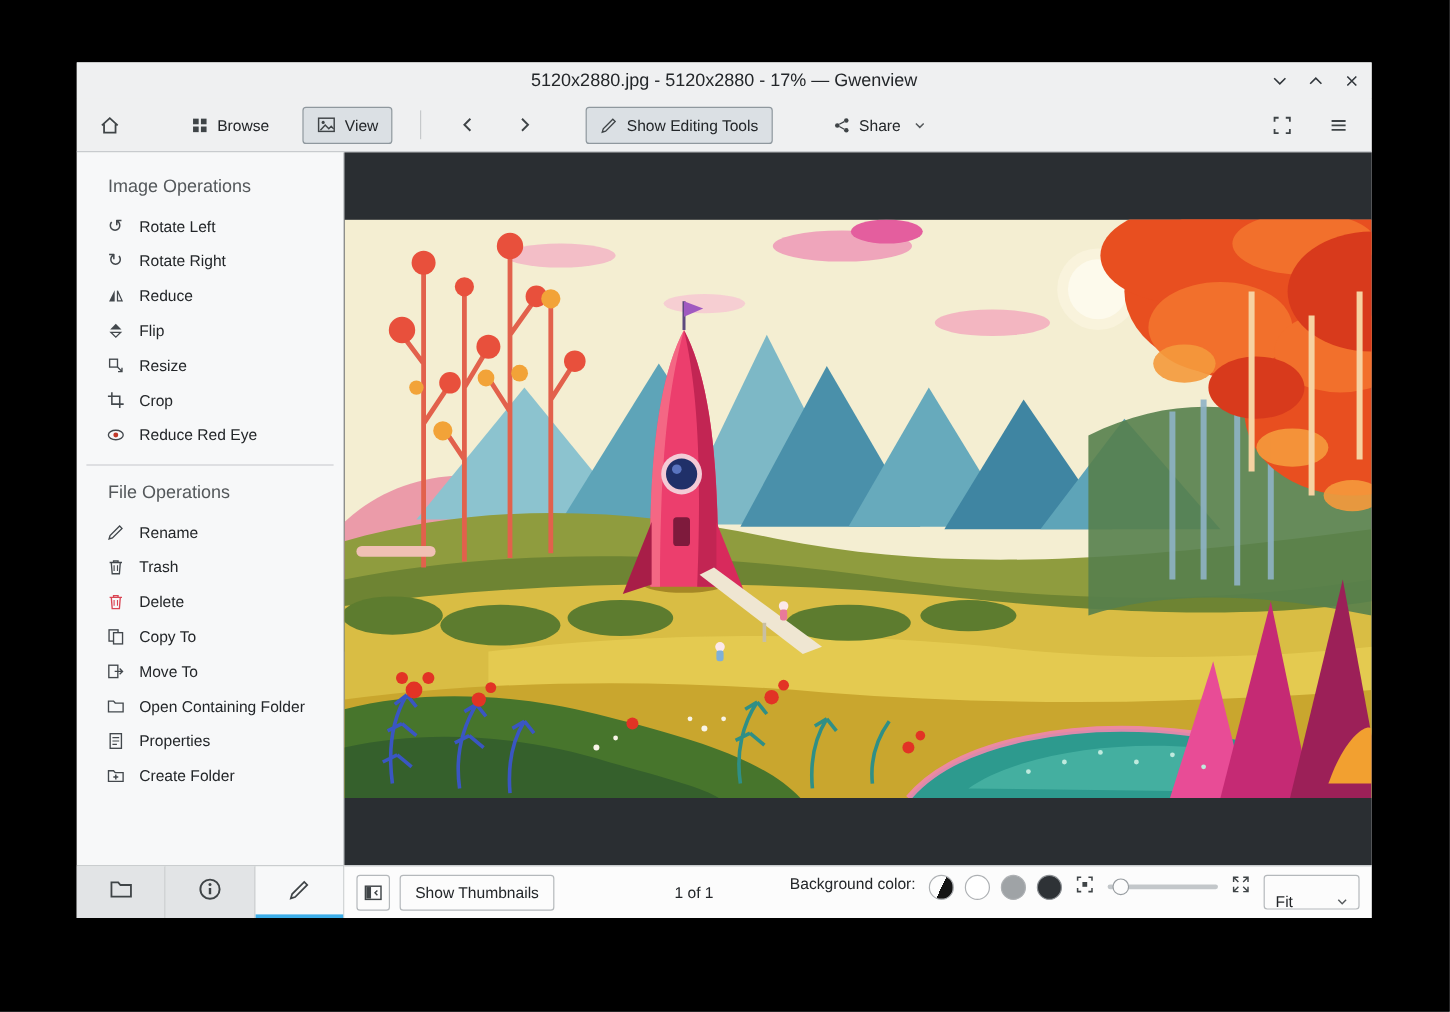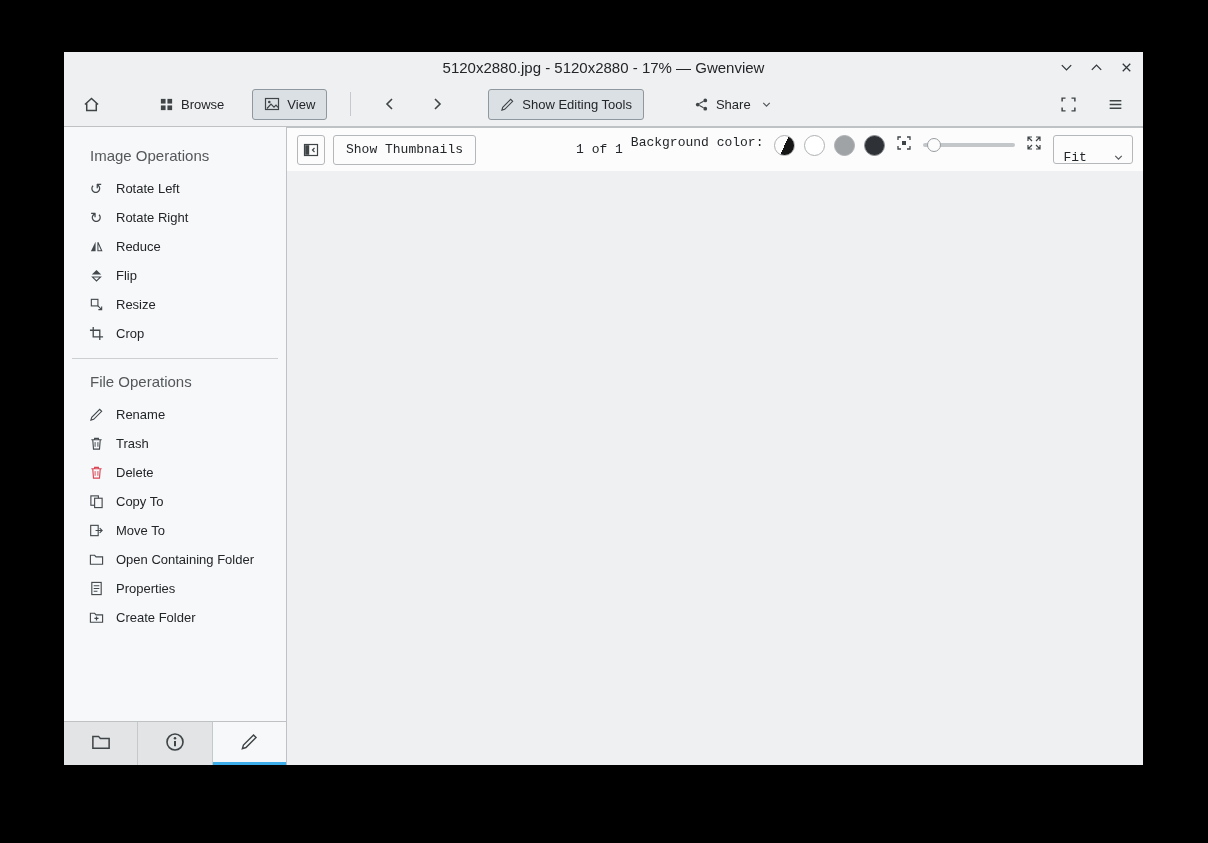--- a/index.html
+++ b/index.html
@@ -52,21 +52,21 @@
   
   .sb-tabs { height:44px; display:flex; flex:0 0 auto; border-top:1px solid #bfc2c5; }
   .sb-tab { flex:1; display:flex; align-items:center; justify-content:center;
             background:#e2e4e6; border-right:1px solid #c6c9cb; color:#3f4447; position:relative; }
   .sb-tab:last-child { border-right:none; }
   .sb-tab.active { background:#f7f8f9; }
   .sb-tab.active::after { content:""; position:absolute; left:0; right:0; bottom:0; height:3px;
             background:#3daee9; }
 
   
-  .main { flex:1; display:flex; flex-direction:row; min-width:0;font-family:Liberation Mono, monospace; }
+  .main { flex:1; display:flex; flex-direction:column; min-width:0; }
   .viewer { flex:1; background:#2a2e32; display:flex; align-items:center; justify-content:center;
             overflow:hidden; }
   .viewer svg.photo { display:block; }
 
   
   .statusbar { height:44px; background:#fcfcfc; border-top:1px solid #bfc2c5;
                display:flex; align-items:center; padding:0 10px; gap:8px; flex:0 0 auto; }
   .sbtn { display:flex; align-items:center; justify-content:center; gap:6px; height:30px;
           padding:0 12px; border:1px solid #b4b8bb; border-radius:3px; background:#fcfcfc;
           font-size:13px; color:#232629; cursor:default; }
@@ -249,20 +249,29 @@
             </span>
             <span>Resize</span>
           </div>
           <div class="sb-item">
             <span class="sb-icon">
               <svg width="15" height="15" viewBox="0 0 16 16">
                   <path d="M4.5 1 V11.5 H15 M1 4.5 H11.5 V15" fill="none" stroke="currentColor" stroke-width="1.4"></path>
                 </svg>
             </span>
             <span>Crop</span>
+          </div>
+          <div class="sb-item">
+            <span class="sb-icon">
+              <svg width="15" height="15" viewBox="0 0 16 16">
+                  <ellipse cx="8" cy="8" rx="6.6" ry="4.2" fill="none" stroke="currentColor" stroke-width="1.2"></ellipse>
+                  <circle cx="8" cy="8" r="2.2" fill="#c0392b"></circle>
+                </svg>
+            </span>
+            <span>Reduce Red Eye</span>
           </div>
 
           <div class="sb-divider"></div>
 
           <div class="sb-title">File Operations</div>
 
           <div class="sb-item">
             <span class="sb-icon">
               <svg width="15" height="15" viewBox="0 0 16 16">
                   <path d="M2 14 L2.9 11 L11.4 2.5 L13.5 4.6 L5 13.1 Z" fill="none" stroke="currentColor" stroke-width="1.2"></path>

